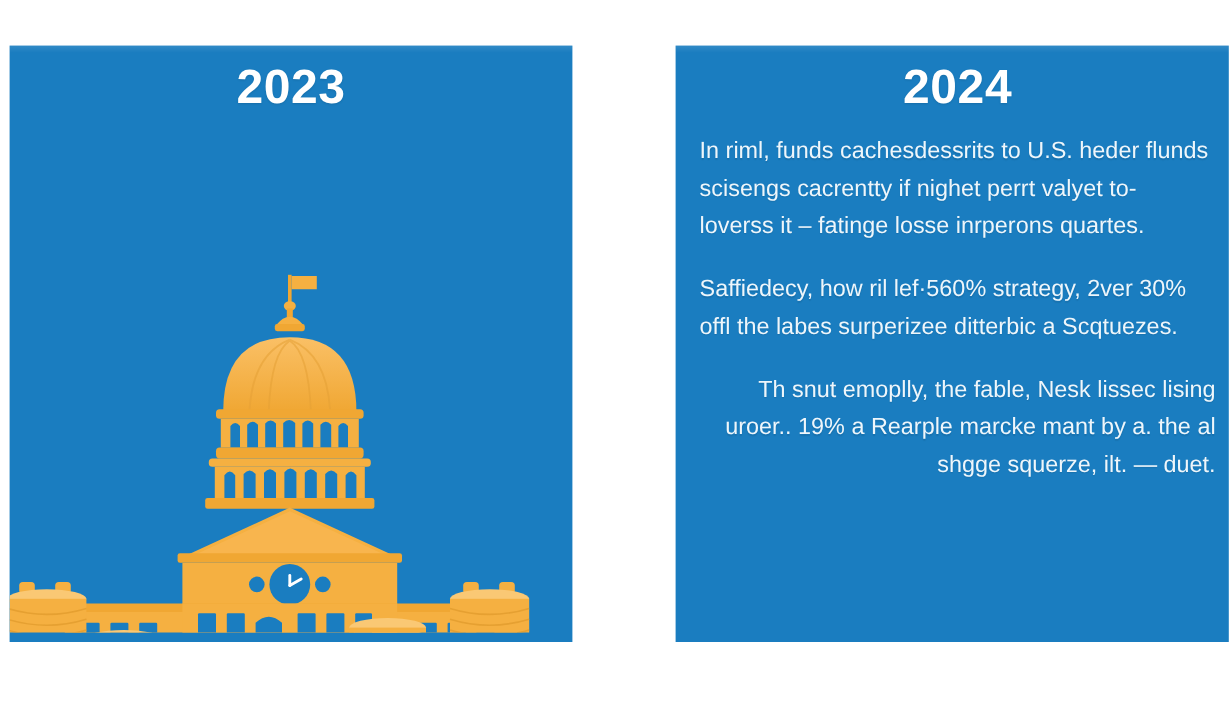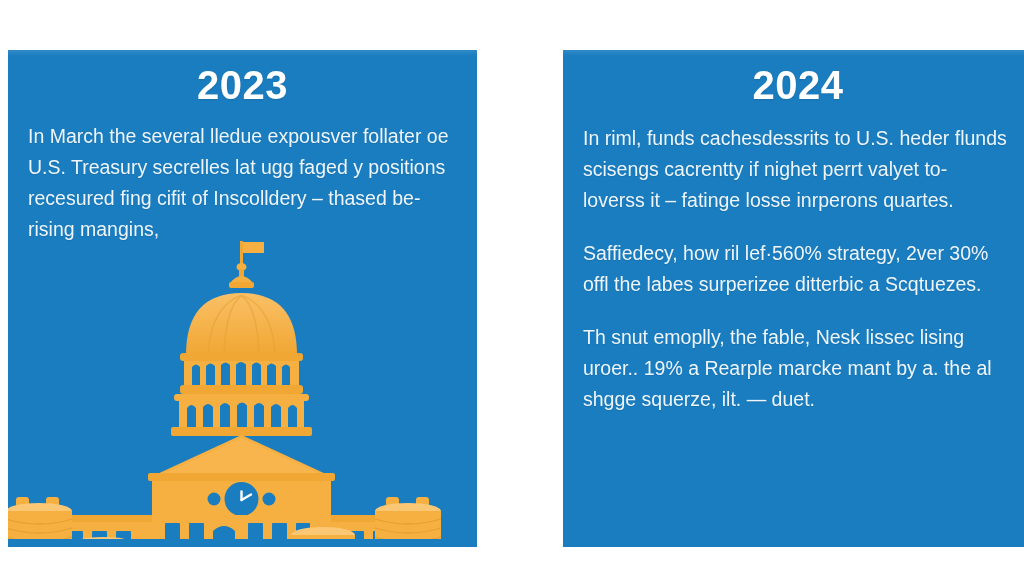--- a/index.html
+++ b/index.html
@@ -12,21 +12,21 @@
     width: 1024px;
     height: 585px;
     overflow: hidden;
     font-family: "Liberation Sans", sans-serif;
     position: relative;
   }
 
   .stage {
     position: absolute;
     left: 0;
-    top: 12px;
+    top: 0;
     width: 1024px;
     height: 490px;
     background: #ffffff;
   }
 
   
   .panel {
     position: absolute;
     background: #1a7dc0;
     overflow: hidden;
@@ -79,21 +79,21 @@
     line-height: 31px;
     padding: 0 20px;
     margin-top: 16px;
     text-shadow: 0 1px 1px rgba(0,0,0,0.10);
   }
   .panel-body p {
     margin: 0 0 22px 0;
   }
   .panel-body p:last-child { margin-bottom: 0; }
 
-  .para-center { text-align: left; }
+  .para-center { text-align: right; }
 
   
   .panel-right .panel-body {
     margin-top: 18px;
   }
 
   
   .illustration {
     position: absolute;
     left: 0;
@@ -110,23 +110,20 @@
 </style>
 </head>
 <body>
 
 <div class="stage">
 
   <section class="panel panel-left">
 
     <h2 class="panel-heading">2023</h2>
 
-    <div class="panel-body">
-      <p>In March the several lledue expousver follater oe U.S. Treasury secrelles lat ugg faged y positions recesured fing cifit of Inscolldery – thased be-rising mangins,</p>
-    </div>
 
     <div class="illustration">
       <svg viewBox="0 0 469 300" preserveAspectRatio="xMidYMax meet">
         <defs>
           <linearGradient id="goldGrad" x1="0" y1="0" x2="0" y2="1">
             <stop offset="0%" stop-color="#fac066"></stop>
             <stop offset="100%" stop-color="#f0a733"></stop>
           </linearGradient>
         </defs>
 

